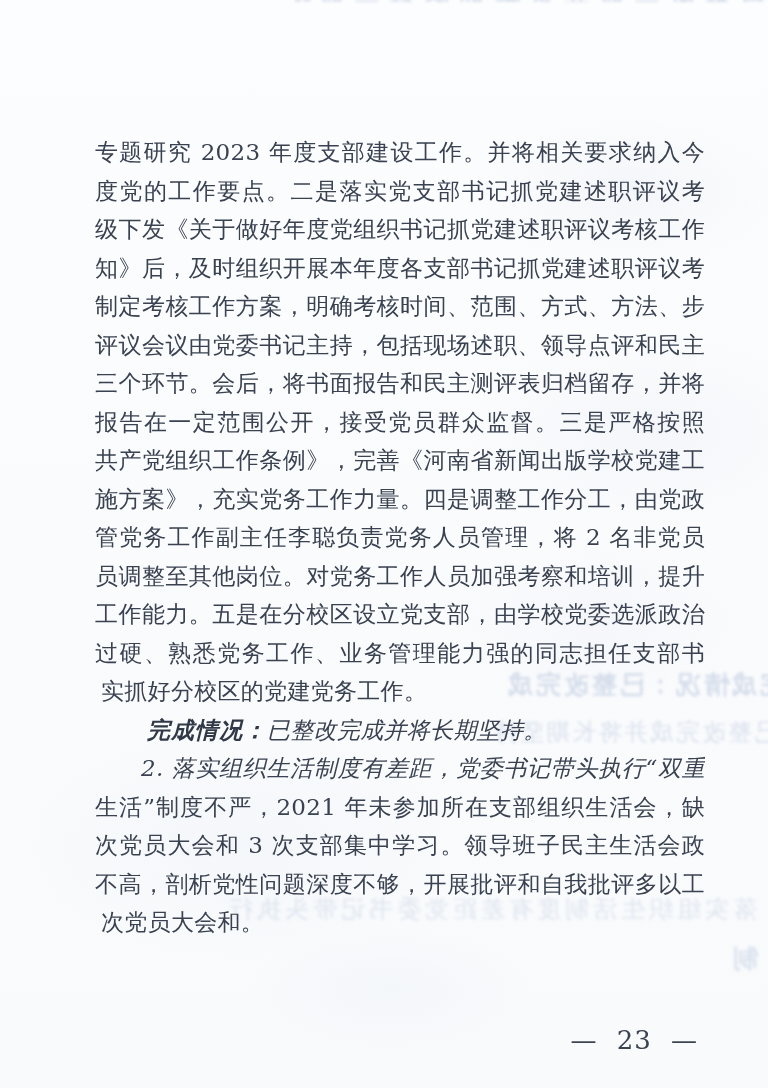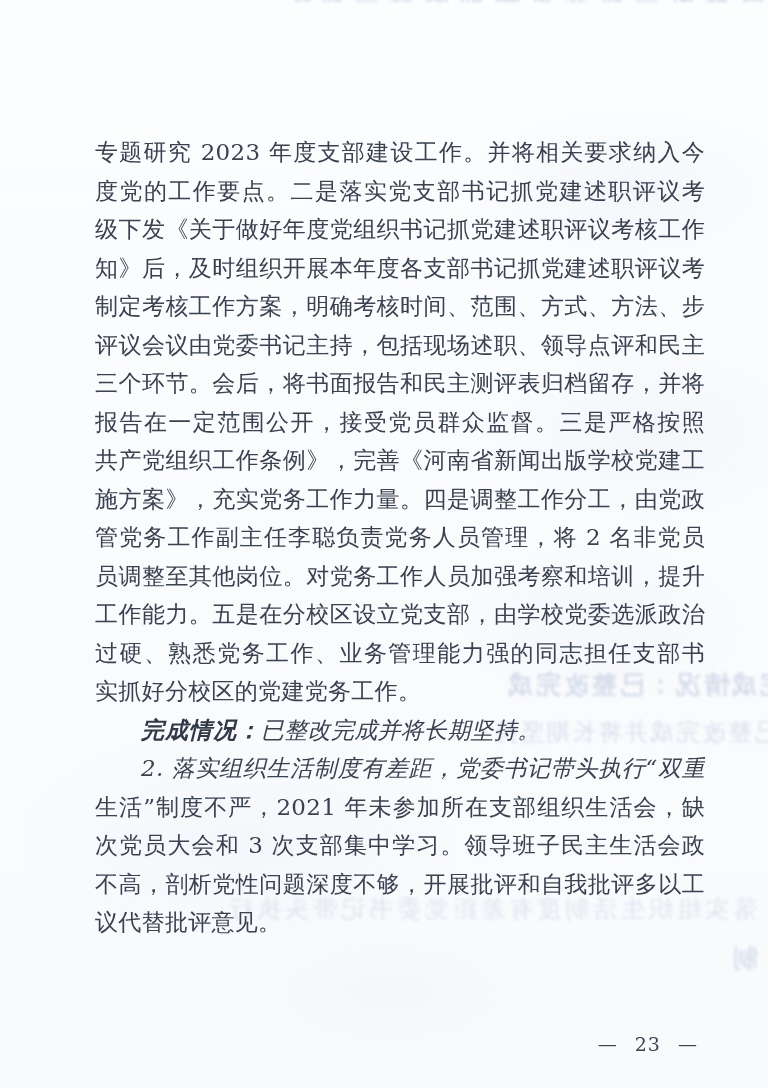--- a/index.html
+++ b/index.html
@@ -44,36 +44,37 @@
   .line {
     height: 38.5px;
     line-height: 38.5px;
     text-align: justify;
     text-align-last: justify;
     overflow: hidden;
   }
   .line.end {
     text-align: left;
     text-align-last: left;
+    margin-left: 6px;
   }
   .line.indent-first,
   .completion-line {
     text-indent: 2em;
     font-style: italic;
   }
   .completion-line b {
     font-weight: 700;
     color: #313947;
     letter-spacing: 1px;
   }
   .page-number {
     position: absolute;
     right: 70px;
     bottom: 33px;
-    font-size: 19px;
+    font-size: 26px;
     color: #3c4350;
     letter-spacing: 1px;
     word-spacing: 10px;
     white-space: nowrap;
   }
   
   .bleed {
     position: absolute;
     transform: scaleX(-1);
     filter: blur(1.6px);
@@ -157,20 +158,20 @@
 
     <div class="line end completion-line">
       <b>完成情况：</b><span>已整改完成并将长期坚持。</span>
     </div>
 
     <section>
         <div class="line indent-first">2. 落实组织生活制度有差距，党委书记带头执行“双重组织</div>
         <div class="line">生活”制度不严，2021 年未参加所在支部组织生活会，缺席 4</div>
         <div class="line">次党员大会和 3 次支部集中学习。领导班子民主生活会政治标准</div>
         <div class="line">不高，剖析党性问题深度不够，开展批评和自我批评多以工作建</div>
-        <div class="line end">议代替批评意见。</div>
+        <div class="line end">次党员大会和。</div>
       </section>
 
   </main>
 
   <div class="page-number">— 23 —</div>
 
 </div>
 
 </body></html>

